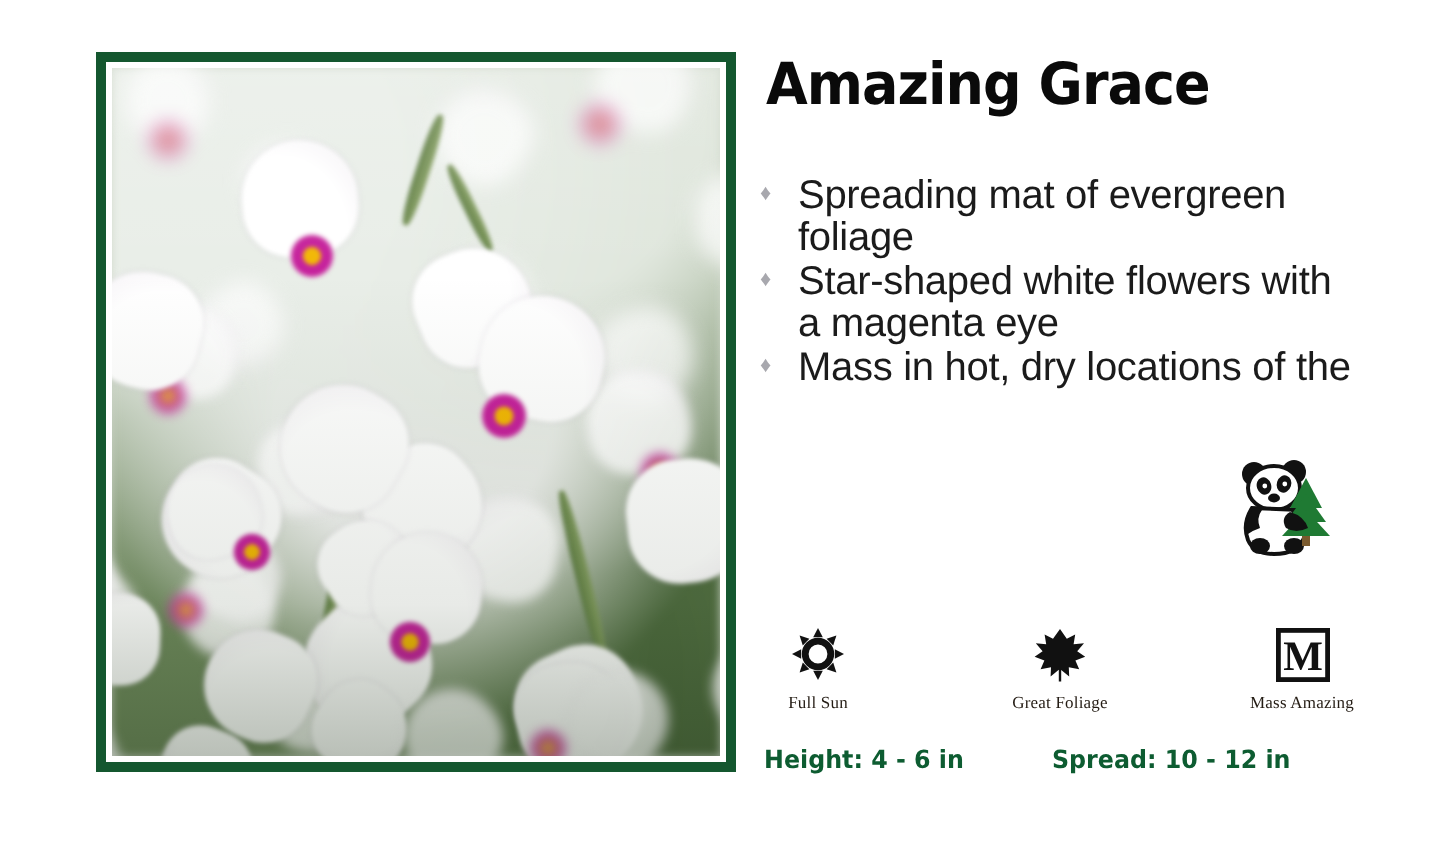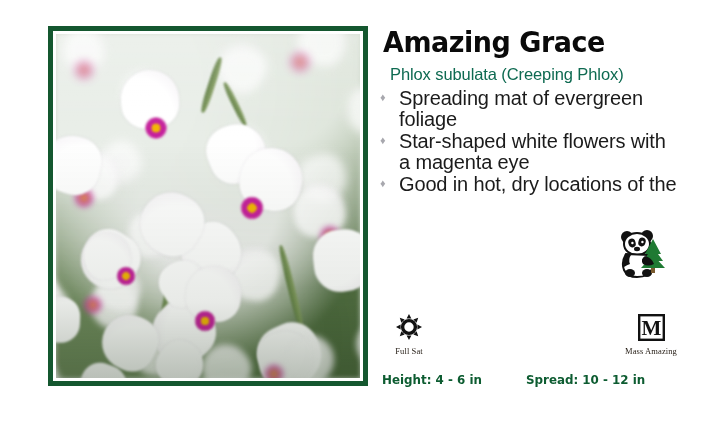--- a/index.html
+++ b/index.html
@@ -208,34 +208,33 @@
         <div class="eye" style="width:18px;height:18px;"></div>
       </div>
 
       <div class="shade"></div>
     </div>
   </div>
 
   <div id="info">
 
     <div id="title">Amazing Grace</div>
-    <div id="subtitle">Phlox subulata (Creeping Phlox)</div>
 
     <div id="bullets">
       <div class="bullet">
         <span class="dia">♦</span>
         <span class="btext">Spreading mat of evergreen foliage</span>
       </div>
       <div class="bullet">
         <span class="dia">♦</span>
         <span class="btext">Star-shaped white flowers with a magenta eye</span>
       </div>
       <div class="bullet">
         <span class="dia">♦</span>
-        <span class="btext">Good in hot, dry locations of the</span>
+        <span class="btext">Mass in hot, dry locations of the</span>
       </div>
     </div>
 
     <div id="logo">
       <svg width="54" height="50" viewBox="0 0 54 50">
 
         <circle cx="13" cy="9" r="6" fill="#111"></circle>
         <circle cx="33" cy="8" r="6" fill="#111"></circle>
 
         <ellipse cx="23" cy="16" rx="13" ry="11" fill="#fff" stroke="#111" stroke-width="2"></ellipse>
@@ -276,23 +275,31 @@
               <path d="M13 26 l-2.4 -4.6 h4.8 z"></path>
               <path d="M0 13 l4.6 -2.4 v4.8 z"></path>
               <path d="M26 13 l-4.6 2.4 v-4.8 z"></path>
               <path d="M3.8 3.8 l4.9 1.6 l-3.3 3.3 z"></path>
               <path d="M22.2 3.8 l-1.6 4.9 l-3.3 -3.3 z"></path>
               <path d="M3.8 22.2 l1.6 -4.9 l3.3 3.3 z"></path>
               <path d="M22.2 22.2 l-4.9 -1.6 l3.3 -3.3 z"></path>
             </g>
           </svg>
         </div>
-        <div class="icon-label">Full Sat</div>
-      </div>
-
+        <div class="icon-label">Full Sun</div>
+      </div>
+
+      <div class="icon-cell">
+        <div class="icon-art">
+          <svg width="26" height="27" viewBox="0 0 26 27">
+            <path fill="#111" d="M13 0.5 L16.4 5.4 L20.6 3.3 L19.8 8.1 L25 7.6 L21.6 11.6 L25.6 14.4 L20.7 16.2 L22.6 20.6 L17.4 19.6 L17.6 24.2 L13.6 21 L13.6 26.8 L12.4 26.8 L12.4 20.9 L8.3 24.2 L8.5 19.6 L3.3 20.6 L5.2 16.2 L0.3 14.4 L4.3 11.6 L0.9 7.6 L6.1 8.1 L5.3 3.3 L9.5 5.4 Z"></path>
+          </svg>
+        </div>
+        <div class="icon-label">Great Foliage</div>
+      </div>
 
 
       <div class="icon-cell">
         <div class="icon-art">
           <svg width="27" height="27" viewBox="0 0 27 27">
             <rect x="1.2" y="1.2" width="24.6" height="24.6" fill="#fff" stroke="#111" stroke-width="2.4"></rect>
             <text x="13.5" y="21" text-anchor="middle" font-family="Liberation Serif, serif" font-size="21" font-weight="bold" fill="#111">M</text>
           </svg>
         </div>
         <div class="icon-label">Mass Amazing</div>

